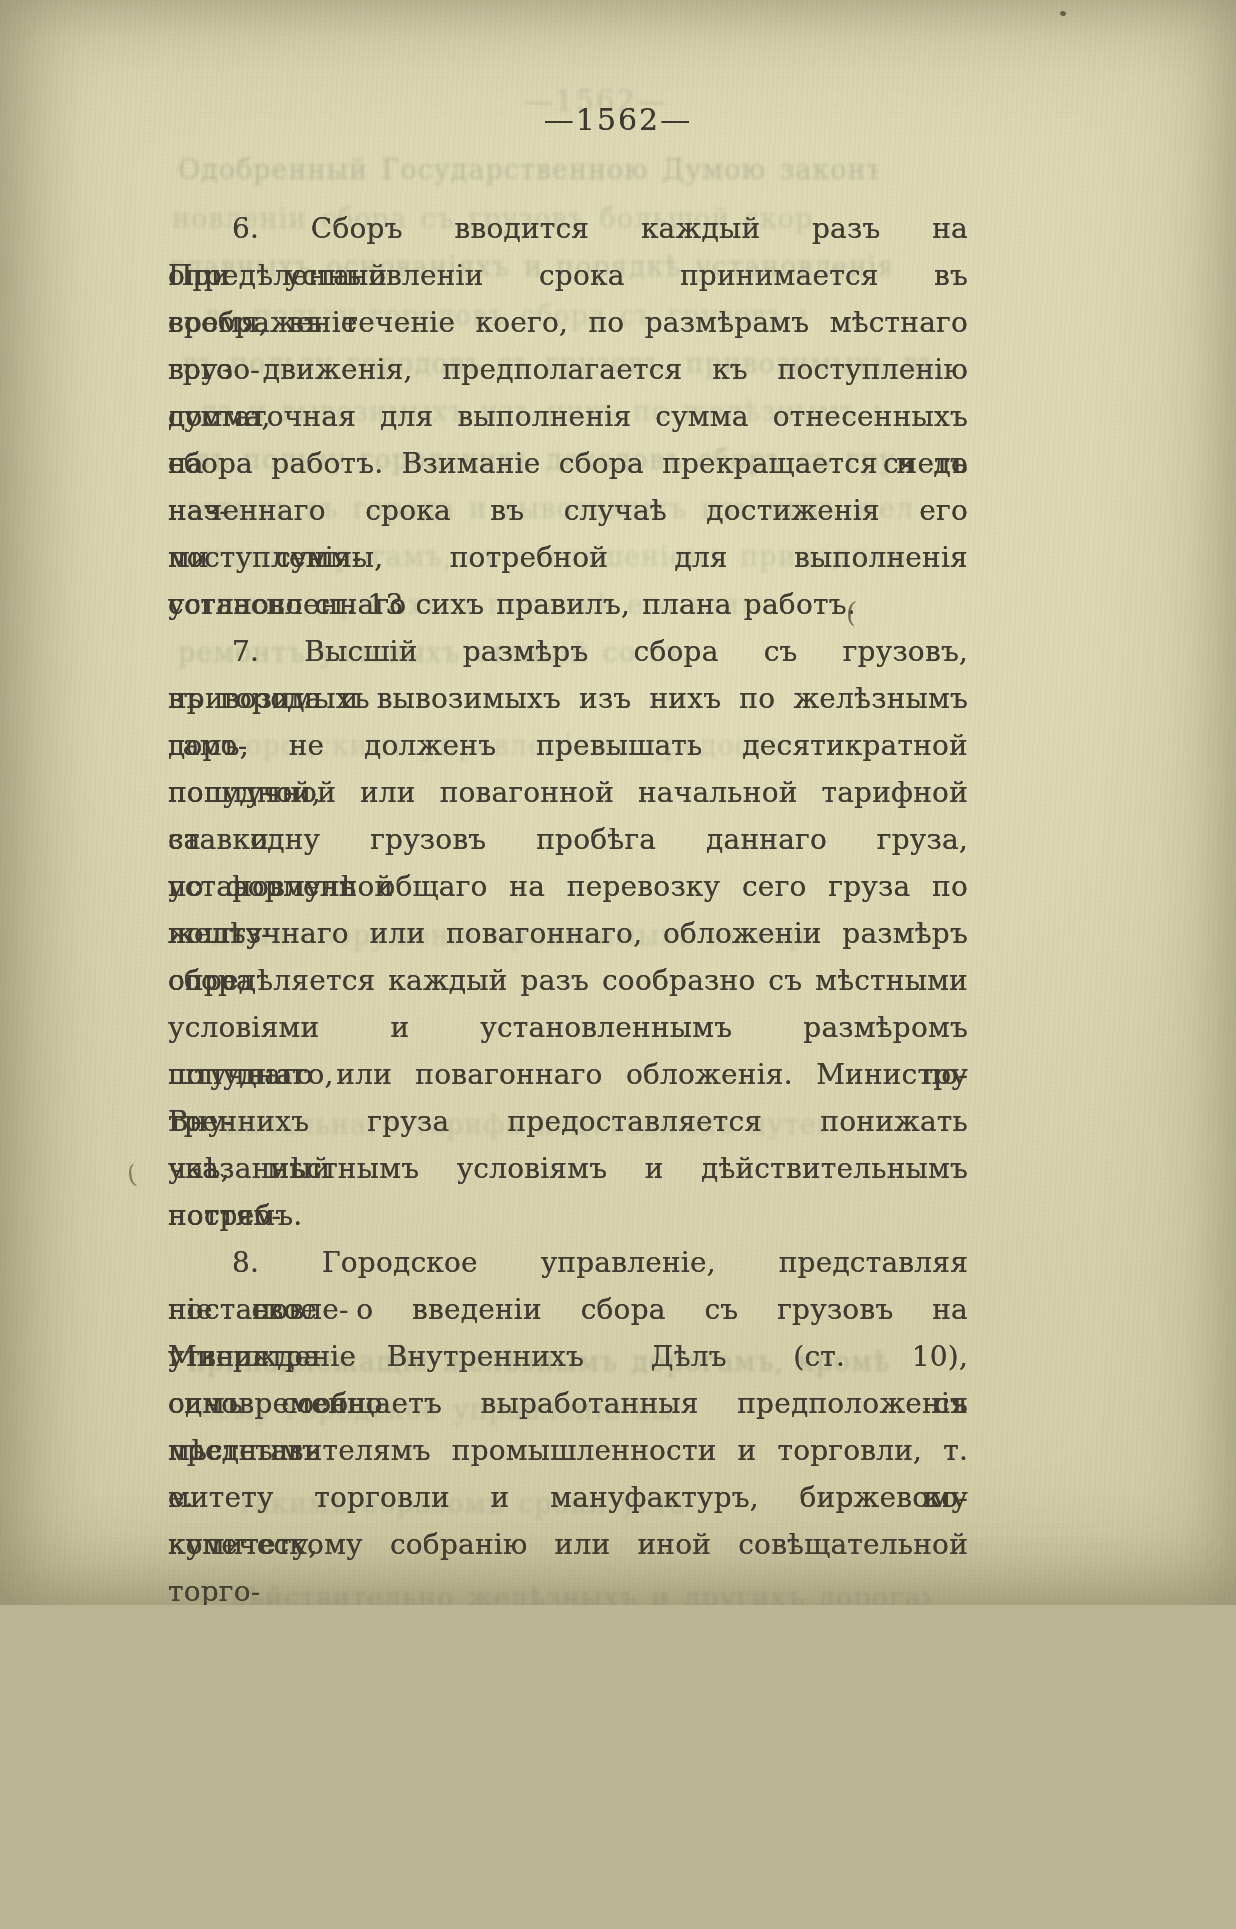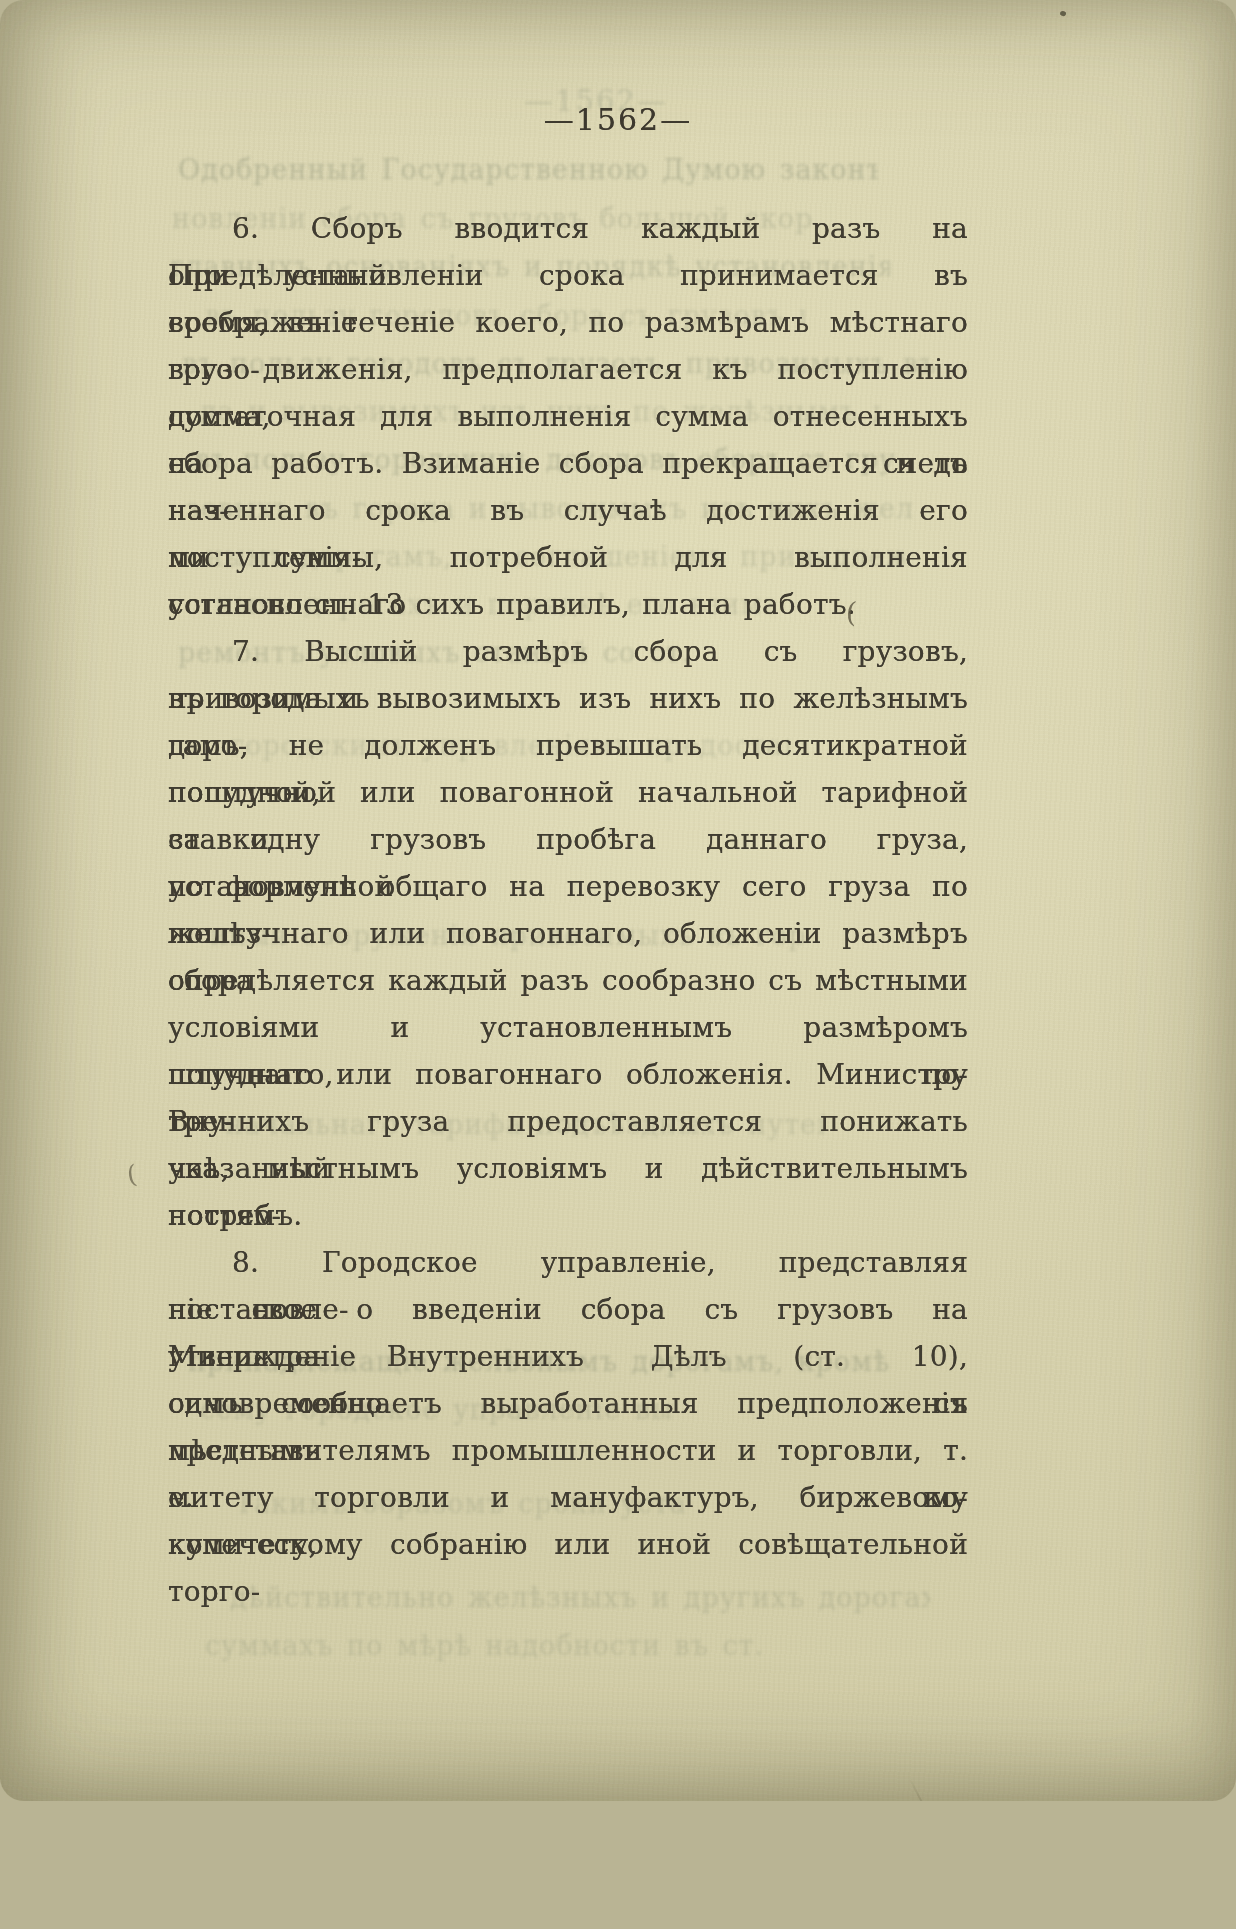--- a/index.html
+++ b/index.html
@@ -2,25 +2,24 @@
 <html><head>
 <meta charset="utf-8">
 <style>
   html,body{margin:0;padding:0;}
   body{
     width:1236px;height:1929px;
     font-family:"DejaVu Serif","DejaVu Sans",serif;
     background:#b9b494;
   }
   .page{
-    position:relative;width:1236px;height:1801px;overflow:hidden;
+    position:relative;width:1236px;height:1605px;overflow:hidden;
     background:
       radial-gradient(ellipse 900px 1100px at 54% 38%, rgba(232,228,192,.55) 0%, rgba(232,228,192,0) 70%),
       linear-gradient(180deg,#dbd6b2 0%,#d9d4b0 45%,#d2cda7 100%);
-    border-radius: 24px;
   }
   
   .texture{
     position:absolute;inset:0;z-index:0;pointer-events:none;
     background:
       repeating-linear-gradient(93deg, rgba(120,110,80,.035) 0 2px, rgba(0,0,0,0) 2px 5px),
       repeating-linear-gradient(4deg, rgba(255,255,250,.05) 0 1px, rgba(0,0,0,0) 1px 4px);
   }
   .vignette{
     position:absolute;inset:0;z-index:5;pointer-events:none;

